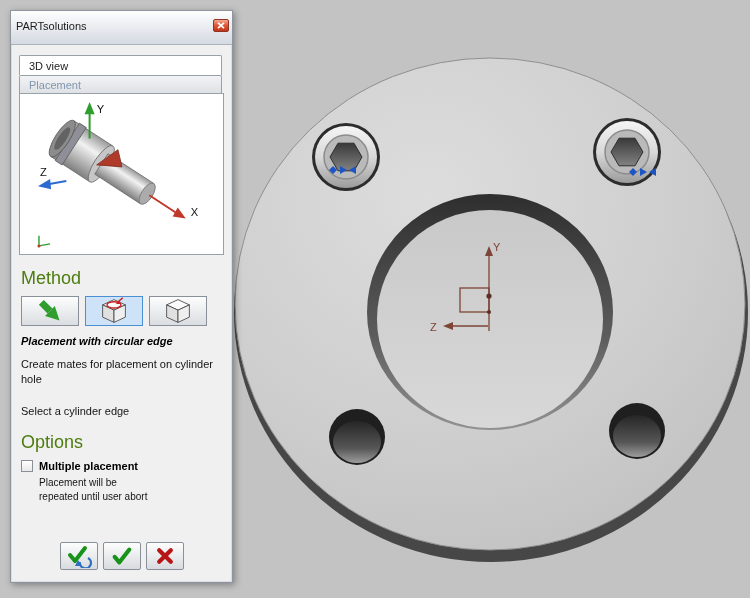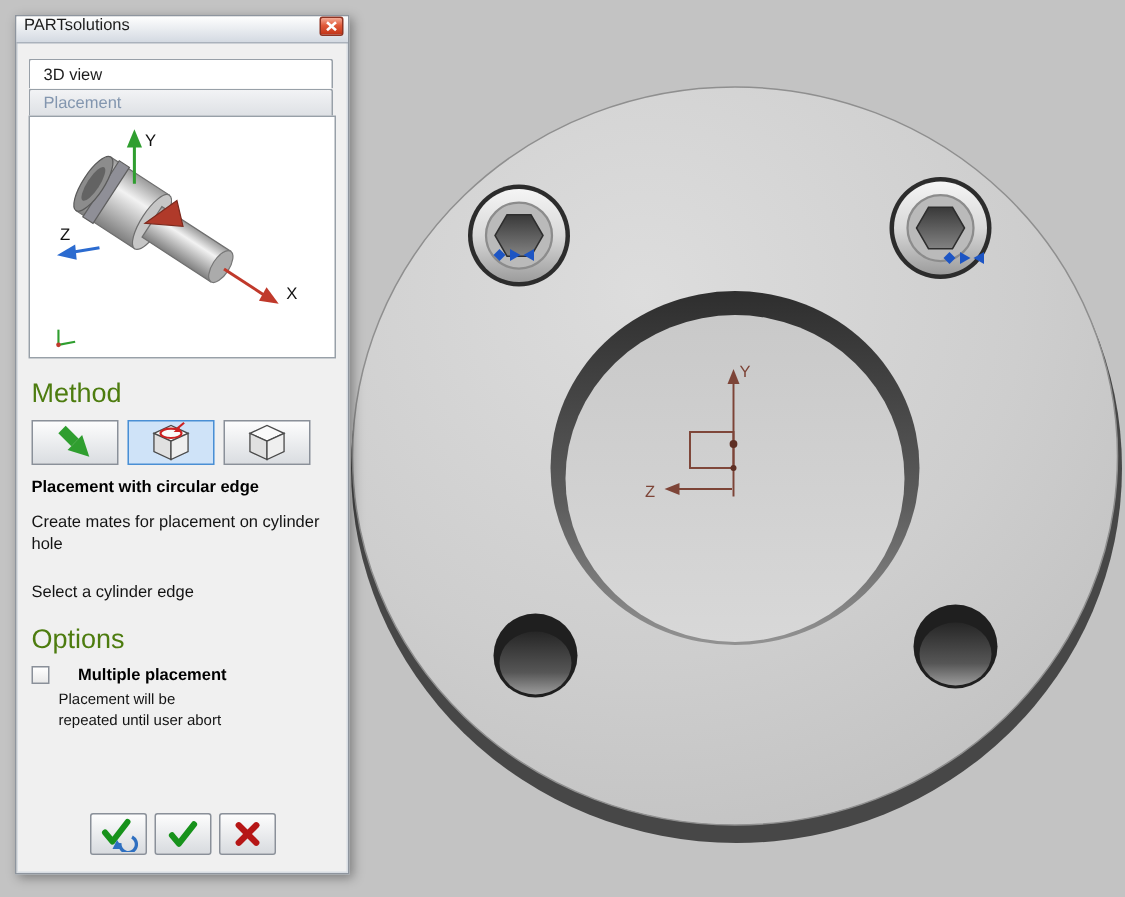--- a/index.html
+++ b/index.html
@@ -9,21 +9,21 @@
 
   .viewport-svg { position: absolute; left: 0; top: 0; width: 750px; height: 598px; }
 
   .dialog {
     position: absolute; left: 10px; top: 10px; width: 223px; height: 573px;
     background: #f0f0f0;
     border: 1px solid #8e959e;
     box-shadow: inset 0 0 0 1px #d8dde3, 2px 2px 7px rgba(0,0,0,0.35);
   }
   .titlebar {
-    height: 18px; display: flex; align-items: flex-start;
+    height: 34px; display: flex; align-items: center;
     padding: 0 3px 4px 5px;
     background: linear-gradient(#fefefe, #d4dae2);
     border-bottom: 1px solid #aab2bc;
   }
   .titlebar .title { flex: 1; font-size: 11px; color: #1c1c1c; }
   .close-btn {
     width: 16px; height: 13px; border: 1px solid #8f3322; border-radius: 2px;
     background: linear-gradient(#f4ab96, #e05a3a 45%, #c23418);
     display: flex; align-items: center; justify-content: center; cursor: pointer;
   }
@@ -47,26 +47,26 @@
 
   .section-heading { font-size: 18px; color: #4d7c0f; margin: 13px 10px 7px; }
 
   .method-buttons { display: flex; gap: 6px; margin: 2px 10px 9px; }
   .method-btn {
     width: 58px; height: 30px; display: flex; align-items: center; justify-content: center;
     border: 1px solid #8a9099; background: linear-gradient(#fdfdfd, #dadde1); cursor: pointer;
   }
   .method-btn.selected { background: #cfe3f8; border-color: #4a8fd4; }
 
-  .bold-line { font-size: 11px; font-weight: bold; color: #000; margin: 8px 10px 10px; }
+  .bold-line { font-size: 11px; font-weight: bold; color: #000; margin: 8px 10px 10px; font-style: italic; }
   .body-text { font-size: 11px; color: #141414; margin: 0 10px 6px; line-height: 1.4; }
   .hint-text { margin-top: 16px; }
 
   .options-block { margin: 4px 10px 0; }
-  .checkbox-row { display: flex; align-items: flex-start; gap: 19px; cursor: pointer; }
+  .checkbox-row { display: flex; align-items: flex-start; gap: 6px; cursor: pointer; }
   .checkbox {
     width: 12px; height: 12px; flex: 0 0 auto;
     border: 1px solid #8a9099; background: linear-gradient(#ffffff, #e9e9e9);
   }
   .checkbox-label { font-size: 11px; font-weight: bold; color: #000; }
   .option-desc { font-size: 10px; color: #141414; margin: 4px 0 0 18px; width: 112px; line-height: 1.4; }
 
   .actions {
     position: absolute; bottom: 12px; left: 0; right: 0;
     display: flex; justify-content: center; gap: 5px;

